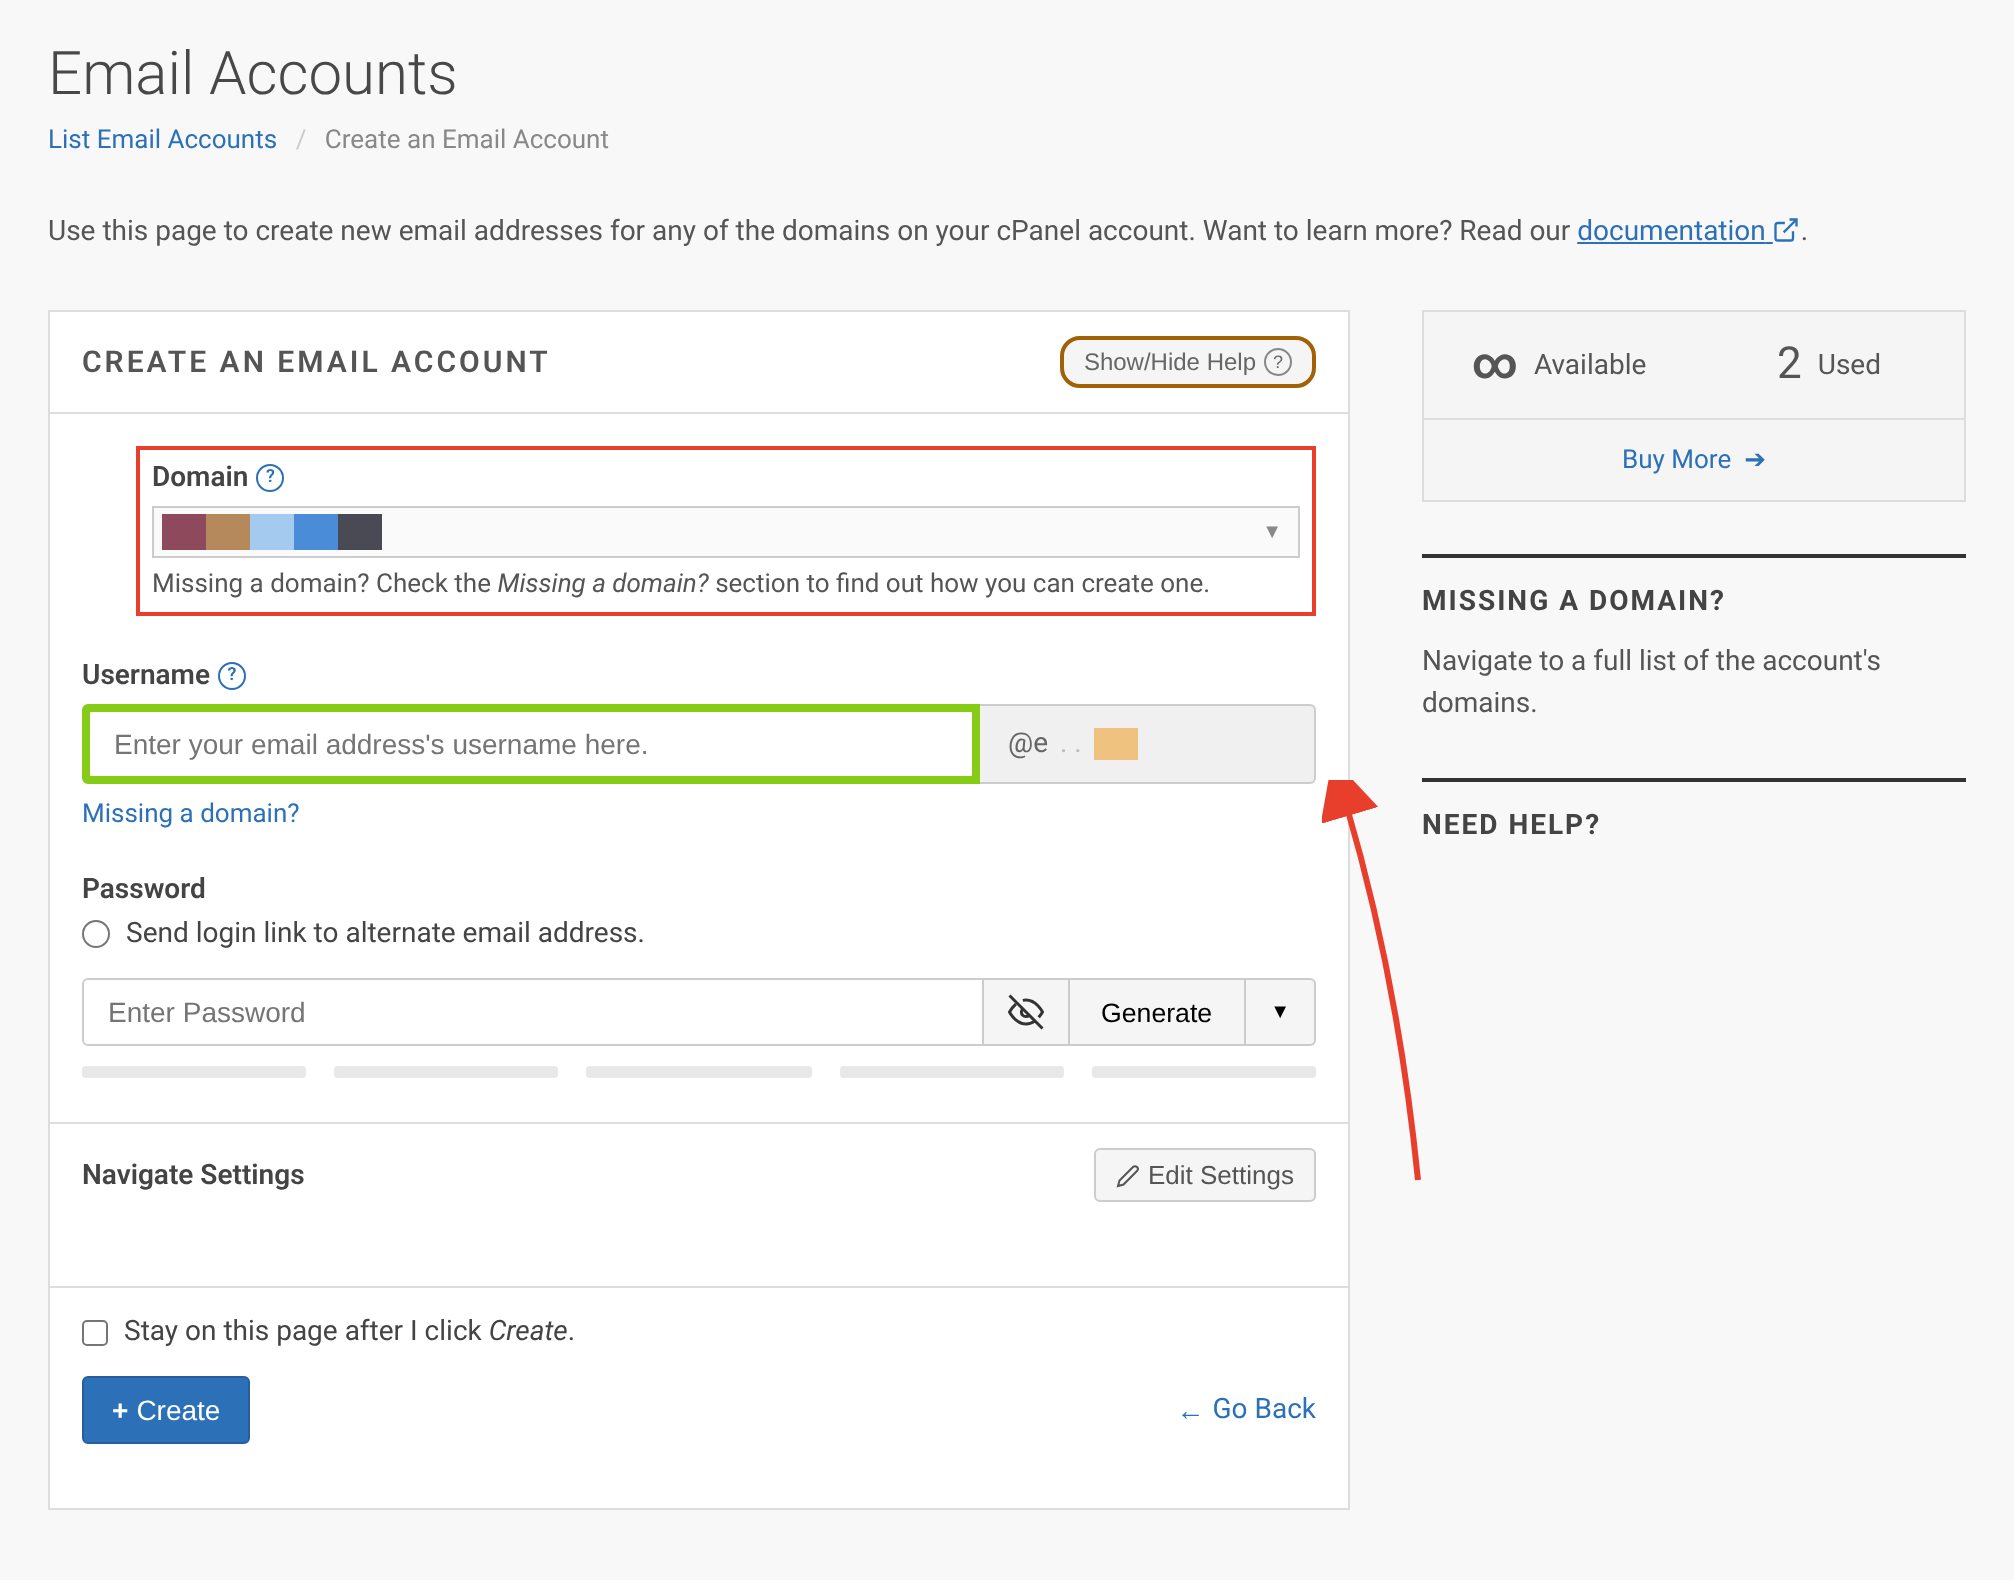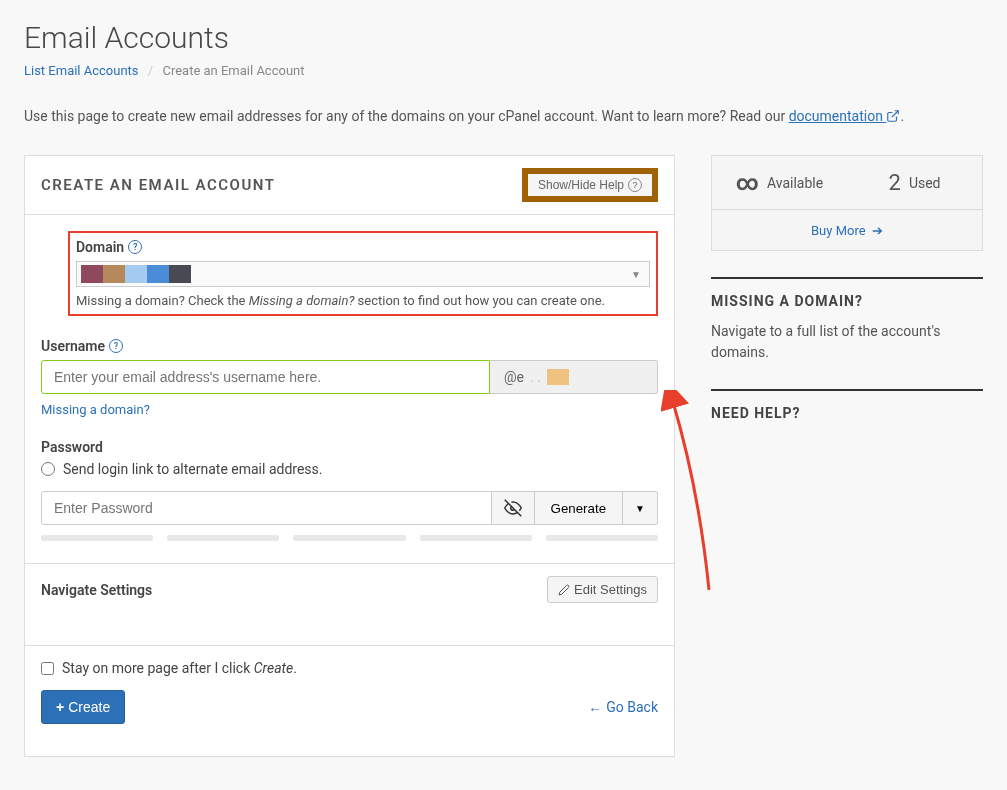--- a/index.html
+++ b/index.html
@@ -12,40 +12,40 @@
 .intro { color: #555; margin-bottom: 26px; line-height: 1.5; }
 .intro a { color: #2c70b7; text-decoration: underline; }
 .ext-icon { display: inline-block; vertical-align: -2px; }
 .ext-icon svg { width: 14px; height: 14px; stroke: #2c70b7; fill: none; stroke-width: 2; }
 .layout { display: flex; gap: 36px; align-items: flex-start; }
 .left { flex: 1; }
 .right { width: 272px; }
 .panel { background: #fff; border: 1px solid #ddd; }
 .panel-header { display: flex; justify-content: space-between; align-items: center; padding: 12px 16px; border-bottom: 1px solid #ddd; }
 .panel-title { font-size: 15px; font-weight: 600; letter-spacing: 1.5px; color: #555; }
-.help-btn { background: #f5f5f5; border: 6px solid #a16207; border-radius: 0; padding: 4px 10px; font-size: 12px; color: #666; display: flex; align-items: center; gap: 4px; cursor: pointer; }
+.help-btn { background: #f5f5f5; border: 2px solid #a16207; border-radius: 10px; padding: 4px 10px; font-size: 12px; color: #666; display: flex; align-items: center; gap: 4px; cursor: pointer; }
 .help-q-icon { display: inline-flex; width: 14px; height: 14px; border: 1px solid #888; border-radius: 50%; align-items: center; justify-content: center; font-size: 9px; }
 .panel-body { padding: 16px; }
 .domain-box { border: 2px solid #e83e2c; padding: 6px; margin-bottom: 12px; margin-left: 27px; }
 .field-label { font-weight: 600; color: #444; font-size: 14px; margin-bottom: 6px; display: flex; align-items: center; gap: 4px; }
 .q-icon { display: inline-flex; width: 14px; height: 14px; border: 1px solid #2c70b7; border-radius: 50%; align-items: center; justify-content: center; font-size: 9px; color: #2c70b7; cursor: pointer; }
 .domain-select { display: flex; align-items: center; border: 1px solid #ccc; background: #fafafa; height: 26px; padding: 0 4px; position: relative; }
 .color-blocks { display: flex; height: 18px; }
 .cb1 { width: 22px; background: #8e4a5c; }
 .cb2 { width: 22px; background: #b5895b; }
 .cb3 { width: 22px; background: #a4caef; }
 .cb4 { width: 22px; background: #4a8cd8; }
 .cb5 { width: 22px; background: #4a4a54; }
 .domain-caret { margin-left: auto; color: #888; font-size: 10px; padding-right: 4px; }
 .hint { font-size: 13px; color: #555; margin-top: 6px; }
 .hint em { font-style: italic; }
 .arrow-svg { position: absolute; left: 636px; top: 234px; pointer-events: none; }
 .section { margin-top: 22px; }
 .input-group { display: flex; }
-.text-input { flex: 1; border: 1px solid #84cc16; padding: 8px 12px; font-size: 14px; color: #0f766e; background: #fff; border-radius: 3px 0 0 3px; }
+.text-input { flex: 1; border: 4px solid #84cc16; padding: 8px 12px; font-size: 14px; color: #0f766e; background: #fff; border-radius: 3px 0 0 3px; }
 .addon { background: #f0f0f0; border: 1px solid #ccc; border-left: none; padding: 8px 14px; font-size: 14px; color: #666; border-radius: 0 3px 3px 0; display: flex; align-items: center; gap: 6px; width: 168px; }
 .addon-swatch { width: 22px; height: 16px; background: #f0c280; }
 .link-sm { color: #2c70b7; font-size: 13px; text-decoration: none; display: inline-block; margin-top: 8px; }
 .radio-row { display: flex; align-items: center; gap: 8px; margin-bottom: 4px; color: #444; }
 .radio-row input { accent-color: #2c70b7; width: 14px; height: 14px; }
 .pw-group { display: flex; margin-top: 14px; }
 .pw-input { flex: 1; border: 1px solid #ccc; padding: 8px 12px; font-size: 14px; color: #888; border-radius: 3px 0 0 3px; }
 .pw-btn { background: #f5f5f5; border: 1px solid #ccc; border-left: none; padding: 0 12px; display: flex; align-items: center; cursor: pointer; }
 .pw-btn.last { border-radius: 0 3px 3px 0; }
 .pw-btn svg { width: 18px; height: 18px; }
@@ -182,21 +182,21 @@
             <svg viewBox="0 0 24 24" fill="none" stroke="#555" stroke-width="2">
                 <path d="M17 3a2.8 2.8 0 1 1 4 4L7.5 20.5 2 22l1.5-5.5L17 3z"></path>
               </svg>
             <span>Edit Settings</span>
           </button>
         </div>
 
         <div class="footer-sec">
           <label class="cb-row">
             <input type="checkbox" style="">
-            <span><span>Stay on more page after I click </span><em>Create</em><span>.</span></span>
+            <span><span>Stay on this page after I click </span><em>Create</em><span>.</span></span>
           </label>
           <div class="footer-actions">
             <button class="create-btn">
               <span style="font-weight:700">+</span>
               <span>Create</span>
             </button>
             <a href="#" class="goback">
               <span>←</span>
               <span>Go Back</span>
             </a>

